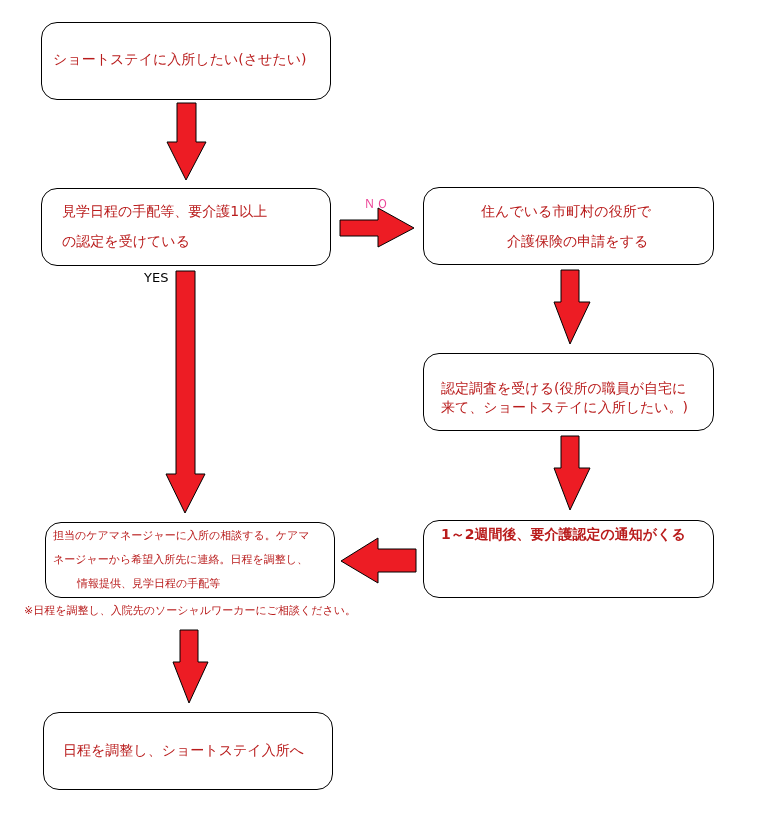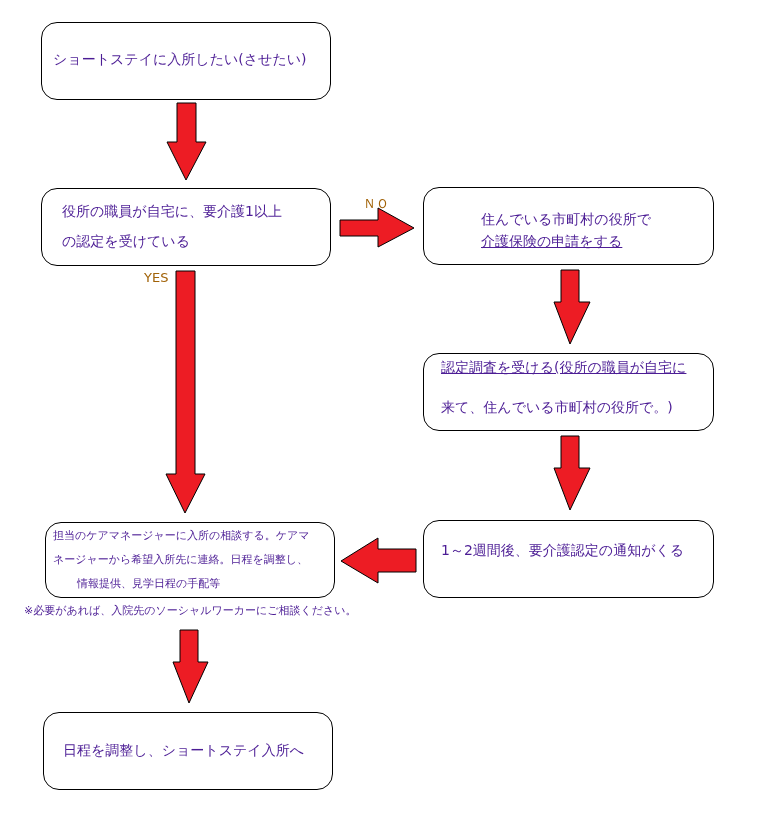--- a/index.html
+++ b/index.html
@@ -1,20 +1,20 @@
 <!DOCTYPE html>
 <html><head>
 <meta charset="utf-8">
 <style>
   html, body { margin: 0; padding: 0; background: #ffffff; }
   body { width: 769px; height: 819px; position: relative; overflow: hidden;
          font-family: "DejaVu Sans", "Liberation Sans", sans-serif; color: #1a1a1a; }
   .box { position: absolute; box-sizing: border-box; border: 1.3px solid #000;
          border-radius: 16px; background: #fff; }
-  .txt { position: absolute; white-space: nowrap; font-size: 14px; color: #4c1d95; }
+  .txt { position: absolute; white-space: nowrap; font-size: 14px; color: #b91c1c; }
   .small { font-size: 11px; text-align: center; }
   .lbl { position: absolute; font-size: 13px; white-space: nowrap; }
   svg.arrows { position: absolute; left: 0; top: 0; }
 </style>
 </head>
 <body>
 
 <svg class="arrows" width="769" height="819">
   <polygon points="177,103 196,103 196,142 206,142 186,180 167,142 177,142" fill="#ed1c24" stroke="#000" stroke-width="1"></polygon>
   <polygon points="340,220 378,220 378,208 414,228 378,247 378,236 340,236" fill="#ed1c24" stroke="#000" stroke-width="1"></polygon>
@@ -22,38 +22,38 @@
   <polygon points="561,270 579,270 579,302 590,302 570,344 554,302 561,302" fill="#ed1c24" stroke="#000" stroke-width="1"></polygon>
   <polygon points="561,436 579,436 579,468 590,468 570,510 554,468 561,468" fill="#ed1c24" stroke="#000" stroke-width="1"></polygon>
   <polygon points="416,549 378,549 378,538 341,561 378,583 378,572 416,572" fill="#ed1c24" stroke="#000" stroke-width="1"></polygon>
   <polygon points="180,630 198,630 198,662 208,662 189,703 173,662 180,662" fill="#ed1c24" stroke="#000" stroke-width="1"></polygon>
 </svg>
 
 <div class="box" style="left:41px; top:22px; width:290px; height:78px;"></div>
 <div class="txt" style="left:53px; top:51px;">ショートステイに入所したい(させたい)</div>
 
 <div class="box" style="left:41px; top:188px; width:290px; height:78px;"></div>
-<div class="txt" style="left:62px; top:203px;">役所の職員が自宅に、要介護1以上</div>
+<div class="txt" style="left:62px; top:203px;">見学日程の手配等、要介護1以上</div>
 <div class="txt" style="left:62px; top:233px;text-align:right;">の認定を受けている</div>
 
-<div class="lbl" style="left:363px; top:195px; color:#a16207;">ＮＯ</div>
-<div class="lbl" style="left:144px; top:270px; color:#a16207;">YES</div>
+<div class="lbl" style="left:363px; top:195px; color:#ec4899;">ＮＯ</div>
+<div class="lbl" style="left:144px; top:270px; color:#000000;">YES</div>
 
 <div class="box" style="left:423px; top:187px; width:291px; height:78px;"></div>
-<div class="txt" style="left:481px; top:203px;margin-top:8px;">住んでいる市町村の役所で</div>
-<div class="txt" style="left:481px; top:233px;text-decoration:underline;">介護保険の申請をする</div>
+<div class="txt" style="left:481px; top:203px;">住んでいる市町村の役所で</div>
+<div class="txt" style="left:507px; top:233px;">介護保険の申請をする</div>
 
 <div class="box" style="left:423px; top:353px; width:291px; height:78px;"></div>
-<div class="txt" style="left:441px; top:359px;text-decoration:underline;">認定調査を受ける(役所の職員が自宅に</div>
-<div class="txt" style="left:441px; top:399px;">来て、住んでいる市町村の役所で。)</div>
+<div class="txt" style="left:441px; top:380px;">認定調査を受ける(役所の職員が自宅に</div>
+<div class="txt" style="left:441px; top:399px;">来て、ショートステイに入所したい。)</div>
 
 <div class="box" style="left:423px; top:520px; width:291px; height:78px;"></div>
-<div class="txt" style="left:441px; top:542px;">1～2週間後、要介護認定の通知がくる</div>
+<div class="txt" style="left:441px; top:526px;font-weight:bold;">1～2週間後、要介護認定の通知がくる</div>
 
 <div class="box" style="left:45px; top:522px; width:290px; height:76px;"></div>
 <div class="txt small" style="left:53px; top:528px;">担当のケアマネージャーに入所の相談する。ケアマ</div>
 <div class="txt small" style="left:53px; top:552px;">ネージャーから希望入所先に連絡。日程を調整し、</div>
 <div class="txt small" style="left:53px; top:576px;margin-left:24px;">情報提供、見学日程の手配等</div>
 
-<div class="txt small" style="left:24px; top:603px;">※必要があれば、入院先のソーシャルワーカーにご相談ください。</div>
+<div class="txt small" style="left:24px; top:603px;">※日程を調整し、入院先のソーシャルワーカーにご相談ください。</div>
 
 <div class="box" style="left:43px; top:712px; width:290px; height:78px;"></div>
 <div class="txt" style="left:63px; top:742px;">日程を調整し、ショートステイ入所へ</div>
 
 </body></html>

